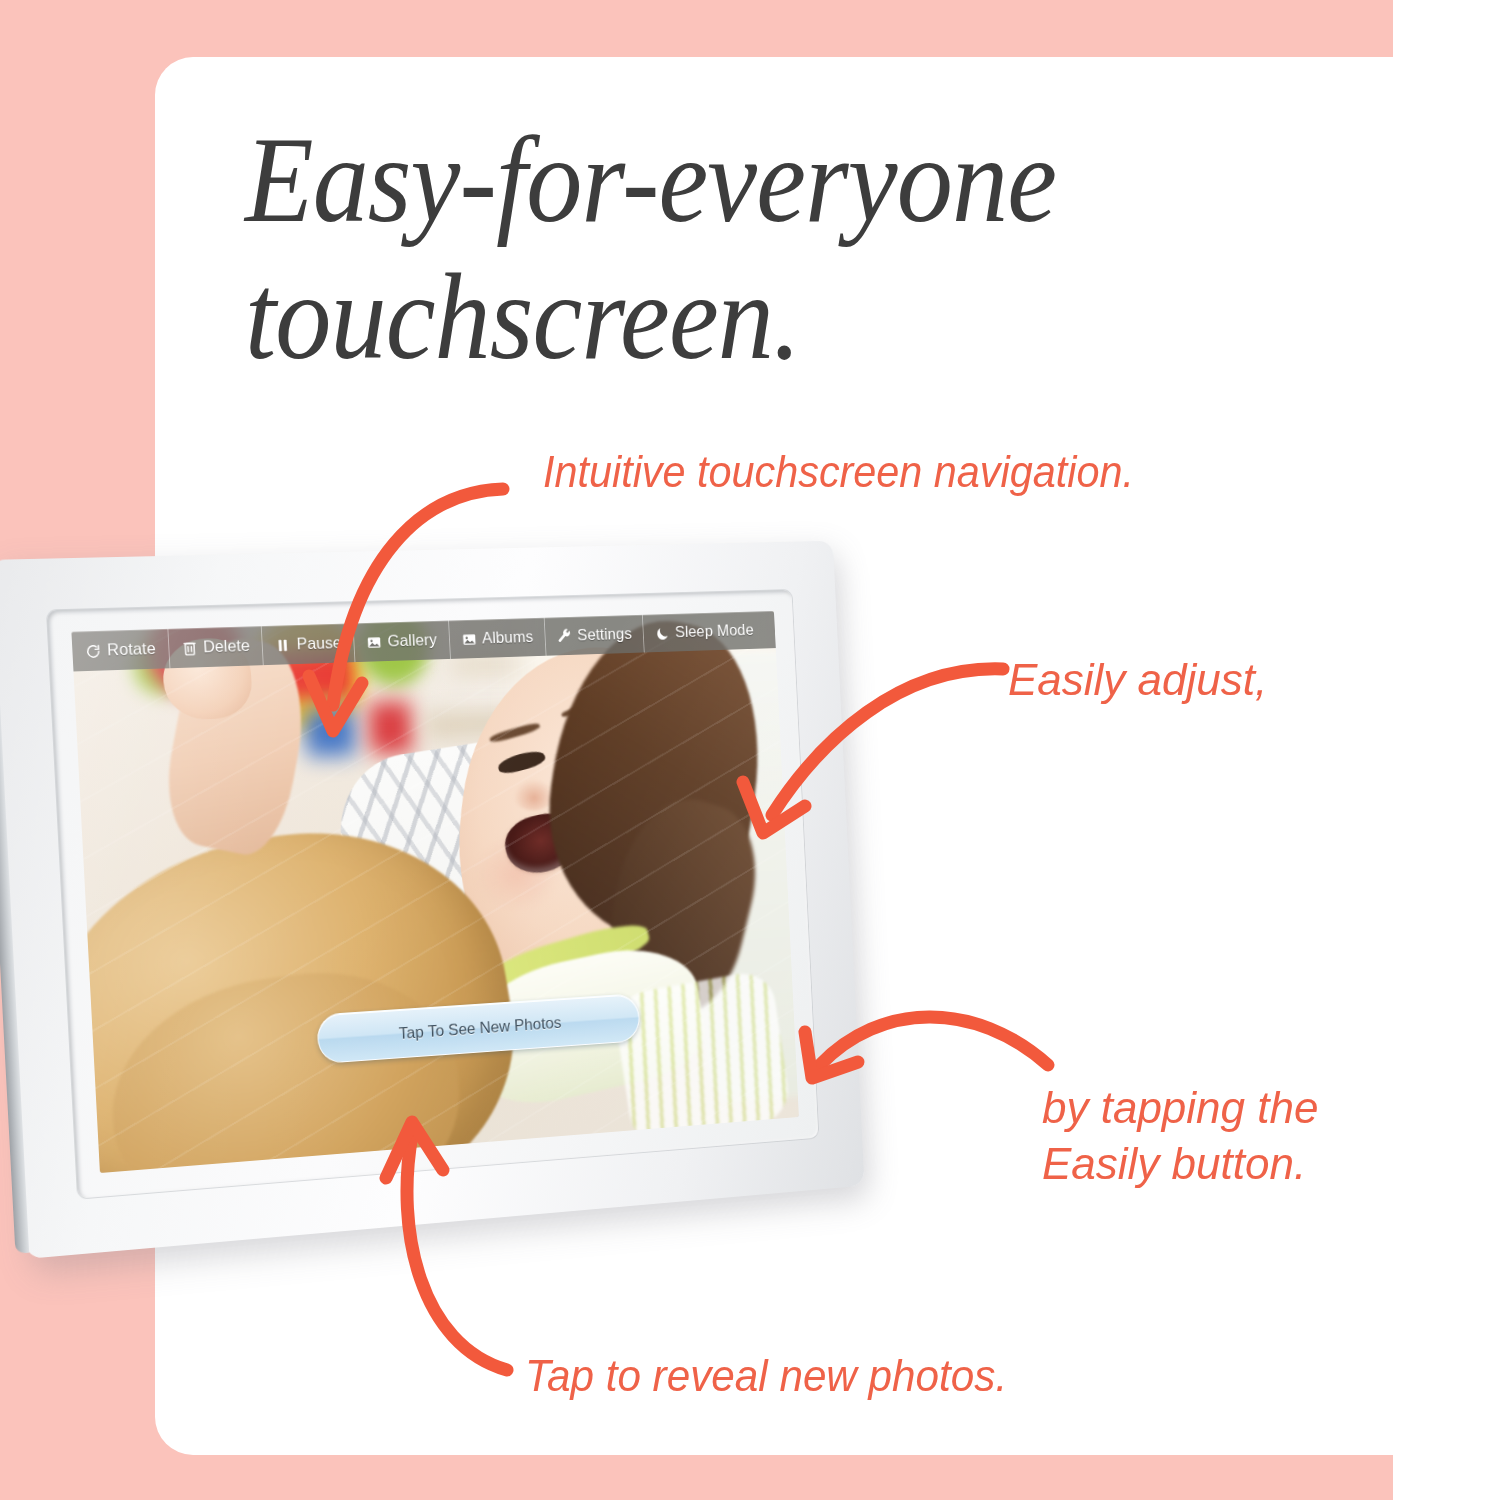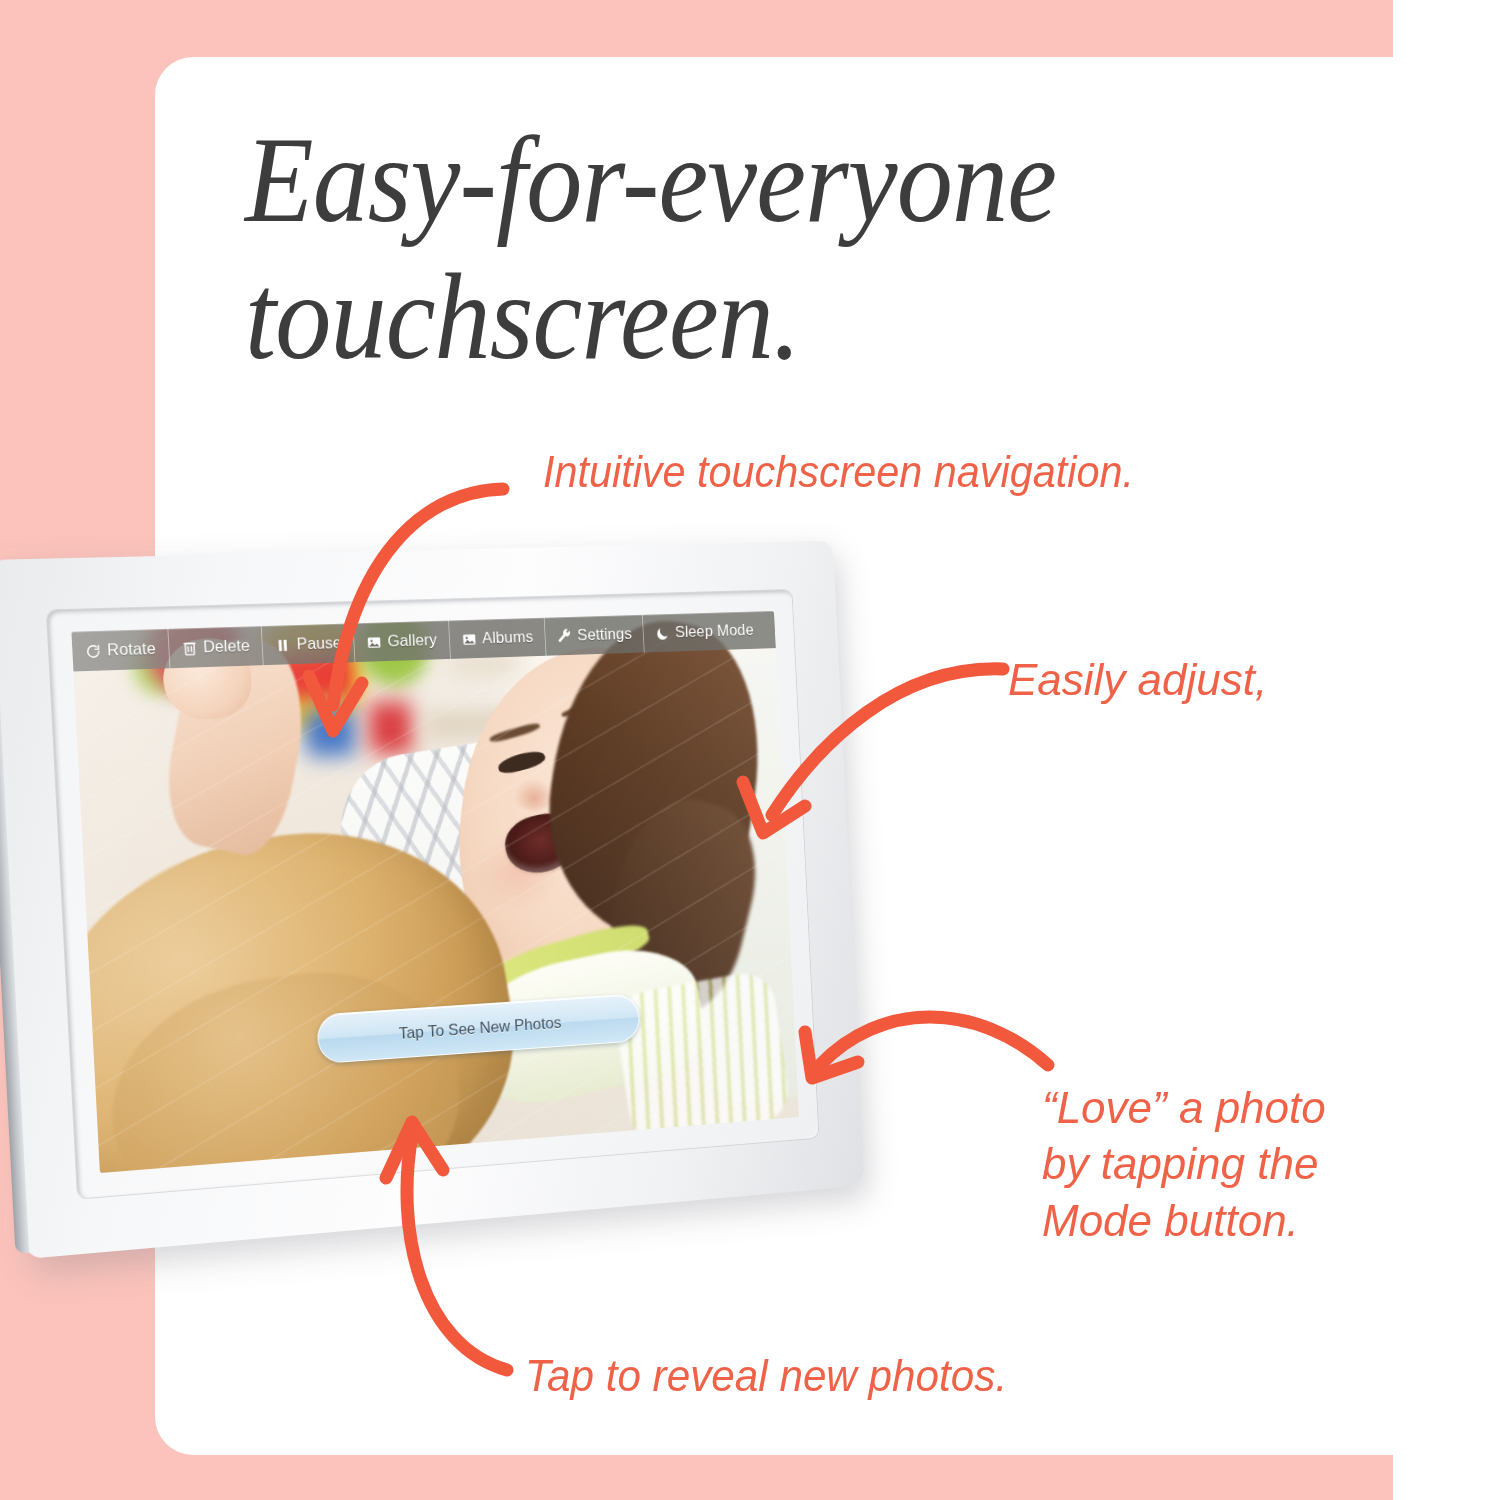--- a/index.html
+++ b/index.html
@@ -509,23 +509,22 @@
 
   <div class="callout" id="callout-nav">
     <span>Intuitive touchscreen navigation.</span>
   </div>
 
   <div class="callout" id="callout-zoom">
     <span class="ln">Easily adjust,</span>
   </div>
 
   <div class="callout" id="callout-love">
-    <span class="ln">“Love” a photo</span>
     <span class="ln">by tapping the</span>
-    <span class="ln">Mode button.</span>
+    <span class="ln">Easily button.</span>
   </div>
 
   <div class="callout" id="callout-tap">
     <span>Tap to reveal new photos.</span>
   </div>
 
   <svg id="arrows" viewBox="0 0 1500 1500">
     <g fill="none" stroke="#f2593c" stroke-width="13" stroke-linecap="round" stroke-linejoin="round">
 
       <path d="M503 489 C 420 492, 352 560, 333 705"></path>

